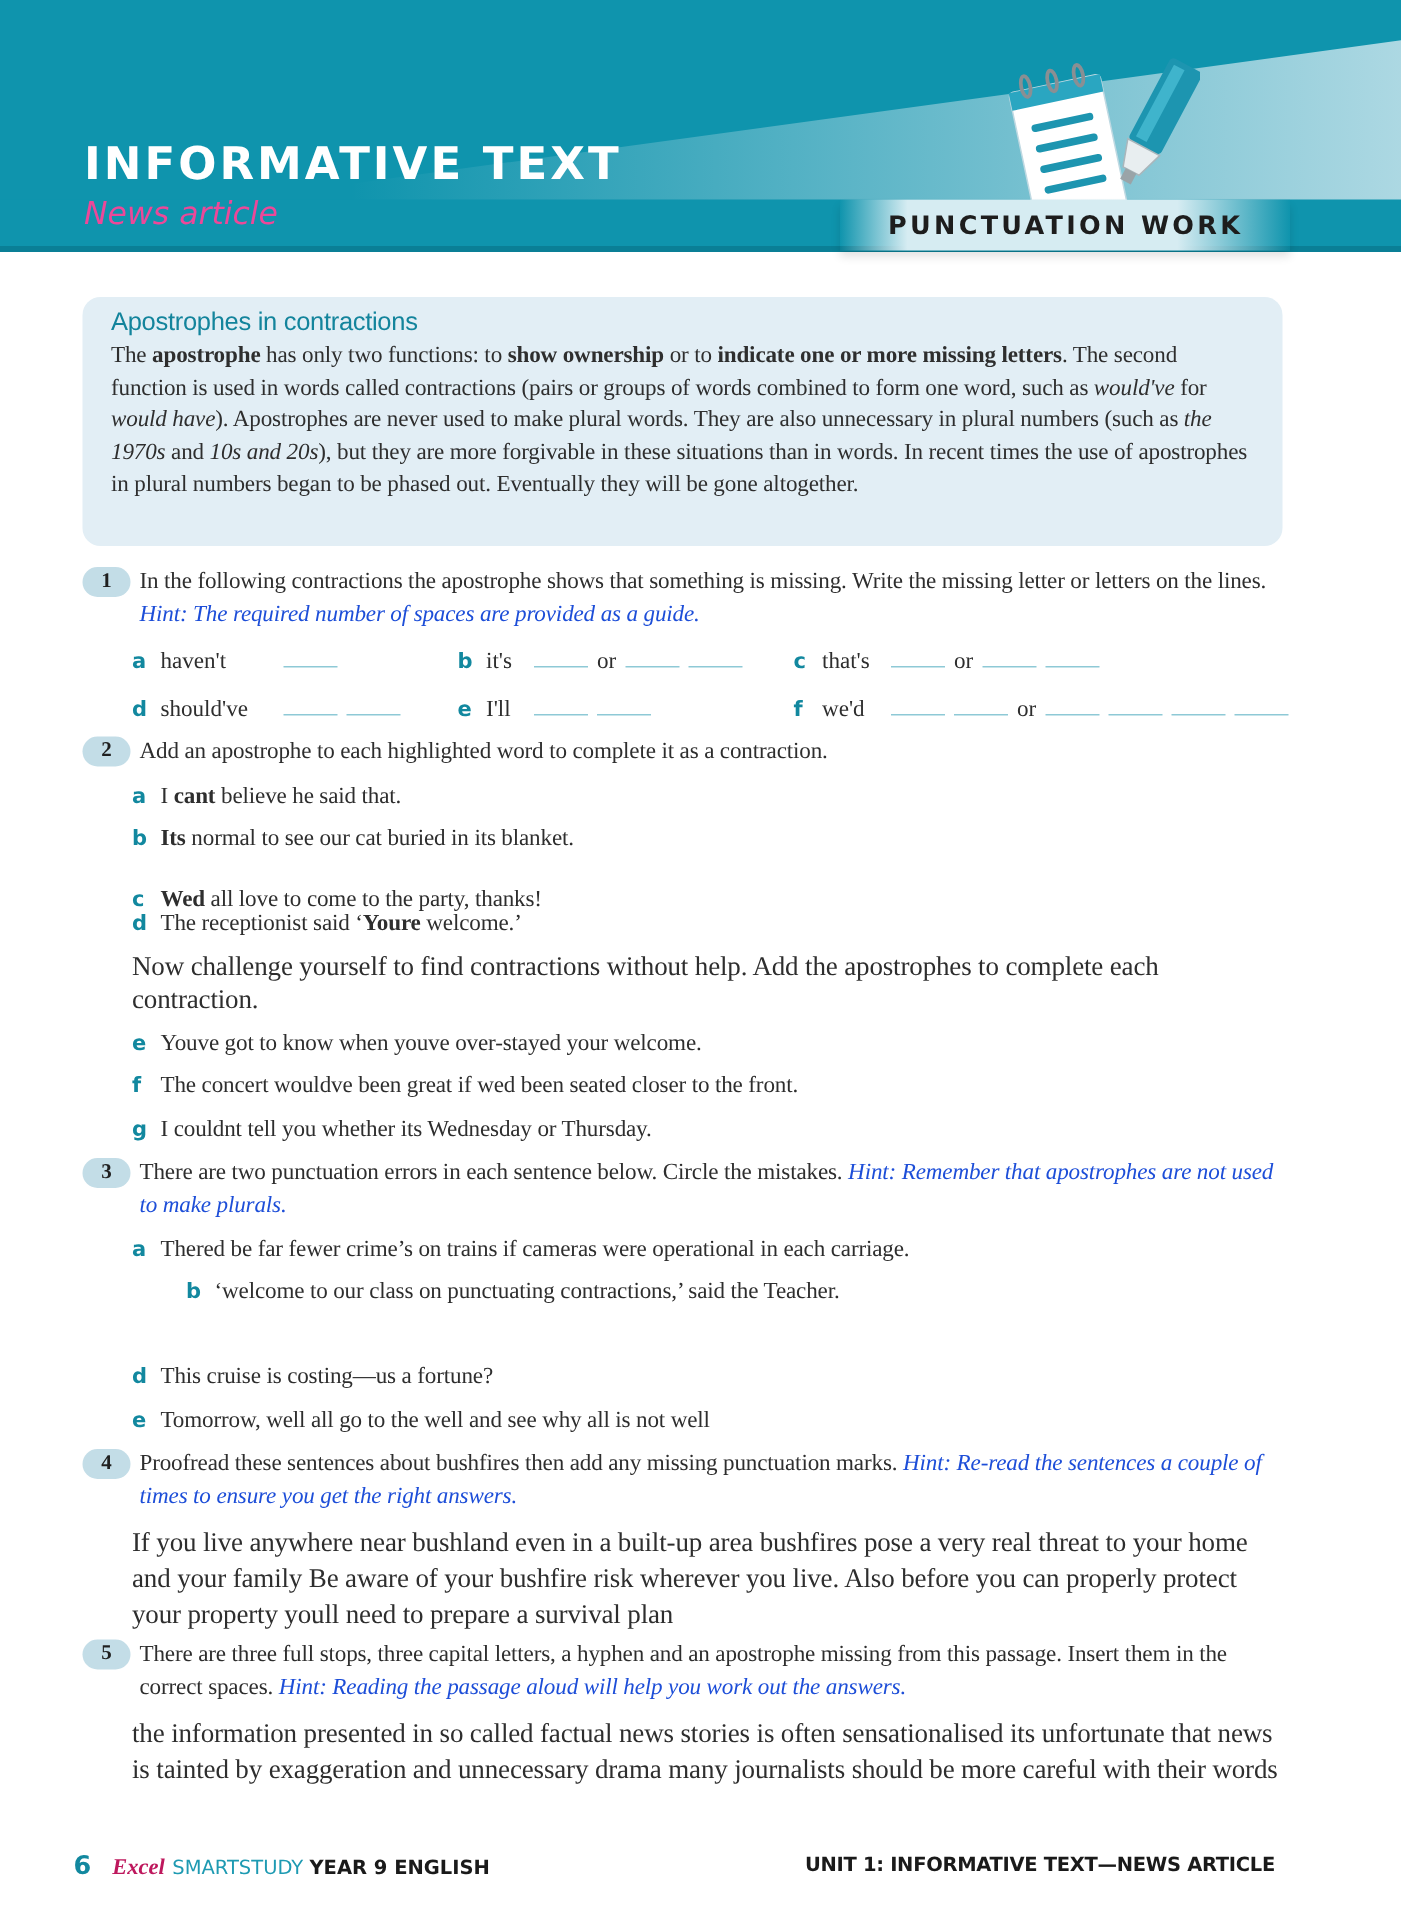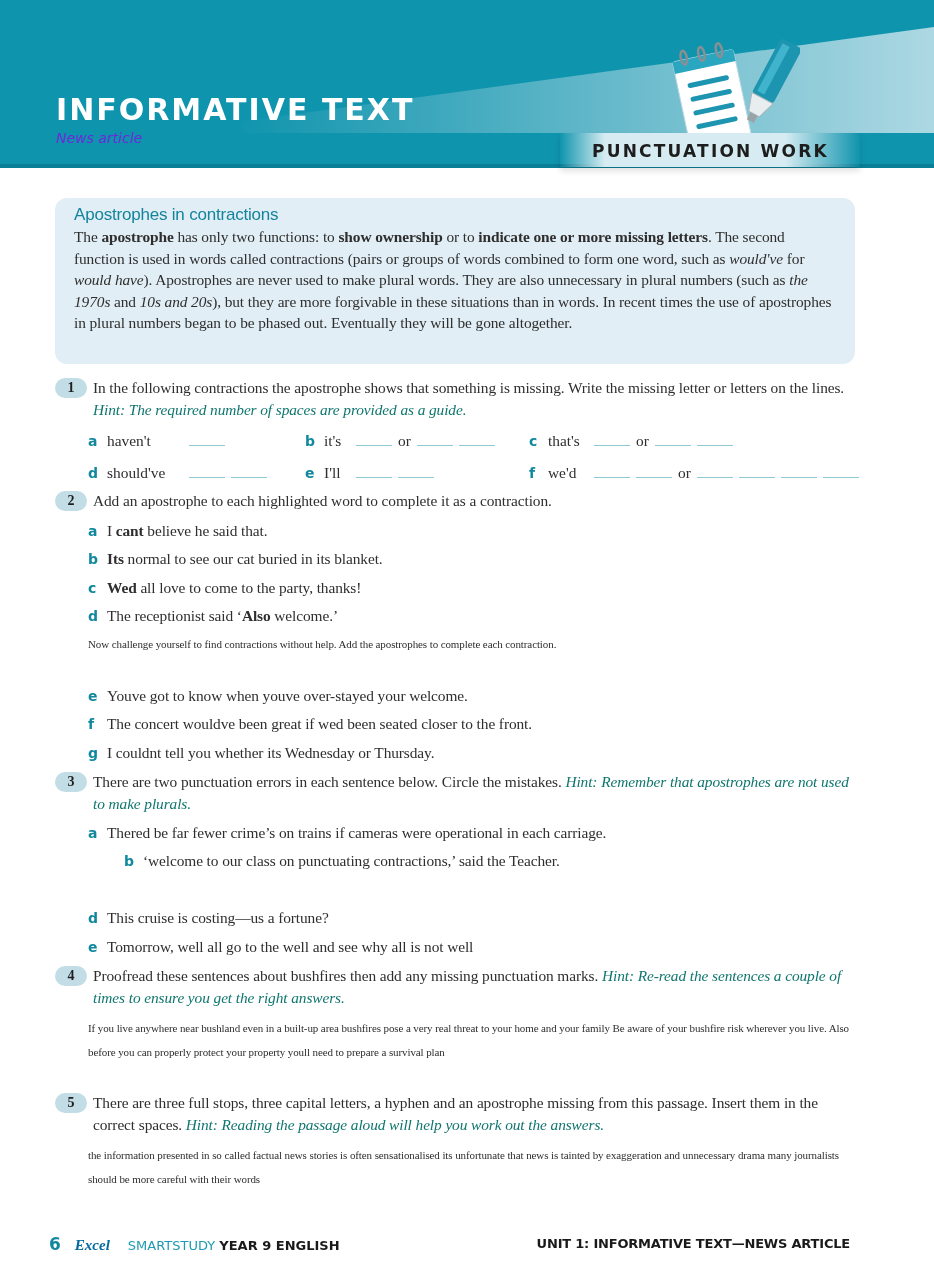--- a/index.html
+++ b/index.html
@@ -27,22 +27,22 @@
   }
   .title {
     position: absolute; left: 56px; top: 92px;
     font-family: "DejaVu Sans", "Liberation Sans", sans-serif;
     font-weight: bold; font-size: 30px; letter-spacing: 2px;
     color: #ffffff; white-space: nowrap;
   }
   .subtitle {
     position: absolute; left: 56px; top: 130px;
     font-family: "DejaVu Sans", "Liberation Sans", sans-serif;
-    font-style: italic; font-size: 14px;
-    color: #6d28d9; white-space: nowrap;
+    font-style: italic; font-size: 21px;
+    color: #ec4899; white-space: nowrap;
   }
   .pw-tab {
     position: absolute; left: 560px; top: 133px; width: 300px; height: 34px;
     background: linear-gradient(90deg, rgba(200,228,236,0) 0%, #d6ecf2 15%, #d6ecf2 75%, rgba(15,148,173,0.2) 100%);
     box-shadow: 0 4px 6px rgba(0,0,0,0.12);
   }
   .pw-label {
     position: absolute; left: 592px; top: 141px;
     font-family: "DejaVu Sans", "Liberation Sans", sans-serif;
     font-weight: bold; font-size: 17px; letter-spacing: 2.2px;
@@ -69,48 +69,48 @@
   .q { position: absolute; left: 55px; width: 800px; }
   .qbadge {
     position: absolute; left: 0; top: 1px; width: 32px; height: 20px;
     background: #c3dde7; border-radius: 10px;
     font-family: "Liberation Serif", serif; font-weight: bold; font-size: 14px;
     color: #1f1f1f; text-align: center; line-height: 20px;
   }
   .qtext {
     margin-left: 38px; font-size: 15.4px; line-height: 21.6px; color: #2e2e2e; letter-spacing: -0.1px;
   }
-  .hint { font-style: italic; color: #0f766e; }
+  .hint { font-style: italic; color: #1d4ed8; }
   .item {
     position: absolute; left: 33px; font-size: 15.4px; line-height: 20px; color: #2e2e2e; white-space: nowrap; letter-spacing: -0.1px;
   }
   .ilabel {
     display: inline-block; width: 19px;
     font-family: "DejaVu Sans", "Liberation Sans", sans-serif; font-weight: bold; font-size: 14px;
     color: #12889f;
   }
   .b { font-weight: bold; }
   .para {
-    position: absolute; left: 33px; width: 770px; font-size: 11px; line-height: 24px; color: #2e2e2e; letter-spacing: -0.1px;
+    position: absolute; left: 33px; width: 770px; font-size: 18px; line-height: 24px; color: #2e2e2e; letter-spacing: -0.1px;
   }
 
   .blank {
     display: inline-block; height: 1px; border-bottom: 1px solid #8ec9d6; width: 36px; margin-right: 6px; vertical-align: baseline;
   }
   .q1row { position: absolute; font-size: 15.4px; line-height: 20px; white-space: nowrap; color: #2e2e2e; }
   .q1row .word { display: inline-block; }
   .or { margin: 0 6px 0 0; }
 
   
   .footer-left {
     position: absolute; left: 49px; top: 1234px; white-space: nowrap;
     font-family: "DejaVu Sans", "Liberation Sans", sans-serif; font-size: 13px; color: #1a1a1a;
   }
   .page-num { font-weight: bold; font-size: 17px; color: #12889f; margin-right: 14px; }
-  .excel { font-family: "Liberation Serif", serif; font-style: italic; font-weight: bold; font-size: 15px; color: #0369a1; margin-right: 18px; }
+  .excel { font-family: "Liberation Serif", serif; font-style: italic; font-weight: bold; font-size: 15px; color: #be185d; margin-right: 5px; }
   .smart { color: #1e9ab2; font-weight: normal; }
   .year { font-weight: bold; text-align: center; }
   .footer-right {
     position: absolute; right: 84px; top: 1236px; white-space: nowrap;
     font-family: "DejaVu Sans", "Liberation Sans", sans-serif; font-size: 13px; color: #1a1a1a; font-weight: bold; letter-spacing: -0.2px;
   }
 </style>
 </head>
 <body>
 
@@ -176,22 +176,22 @@
     <span class="ilabel">f</span><span class="word" style="width:46px">we'd</span><span class="blank"></span><span class="blank"></span><span class="or">or</span><span class="blank"></span><span class="blank"></span><span class="blank"></span><span class="blank"></span>
   </div>
 </div>
 
 <div class="q" style="top:490px;">
   <div class="qbadge">2</div>
   <div class="qtext">Add an apostrophe to each highlighted word to complete it as a contraction.</div>
 
   <div class="item" style="top:31px;"><span class="ilabel">a</span><span>I </span><span class="b">cant</span><span> believe he said that.</span></div>
   <div class="item" style="top:59px;"><span class="ilabel">b</span><span></span><span class="b">Its</span><span> normal to see our cat buried in its blanket.</span></div>
-  <div class="item" style="top:88px;"><span class="ilabel">c</span><span></span><span class="b">Wed</span><span> all love to come to the party, thanks!</span></div>
-  <div class="item" style="top:116px;"><span class="ilabel">d</span><span>The receptionist said ‘</span><span class="b">Also</span><span> welcome.’</span></div>
+  <div class="item" style="top:100px;"><span class="ilabel">c</span><span></span><span class="b">Wed</span><span> all love to come to the party, thanks!</span></div>
+  <div class="item" style="top:116px;"><span class="ilabel">d</span><span>The receptionist said ‘</span><span class="b">Youre</span><span> welcome.’</span></div>
 
   <div class="para" style="top:144px; line-height:21.6px;">Now challenge yourself to find contractions without help. Add the apostrophes to complete each contraction.</div>
 
   <div class="item" style="top:224px;"><span class="ilabel">f</span><span>The concert wouldve been great if wed been seated closer to the front.</span></div>
   <div class="item" style="top:196px;"><span class="ilabel">e</span><span>Youve got to know when youve over-stayed your welcome.</span></div>
   <div class="item" style="top:253px;"><span class="ilabel">g</span><span>I couldnt tell you whether its Wednesday or Thursday.</span></div>
 </div>
 
 <div class="q" style="top:771px;">
   <div class="qbadge">3</div>

